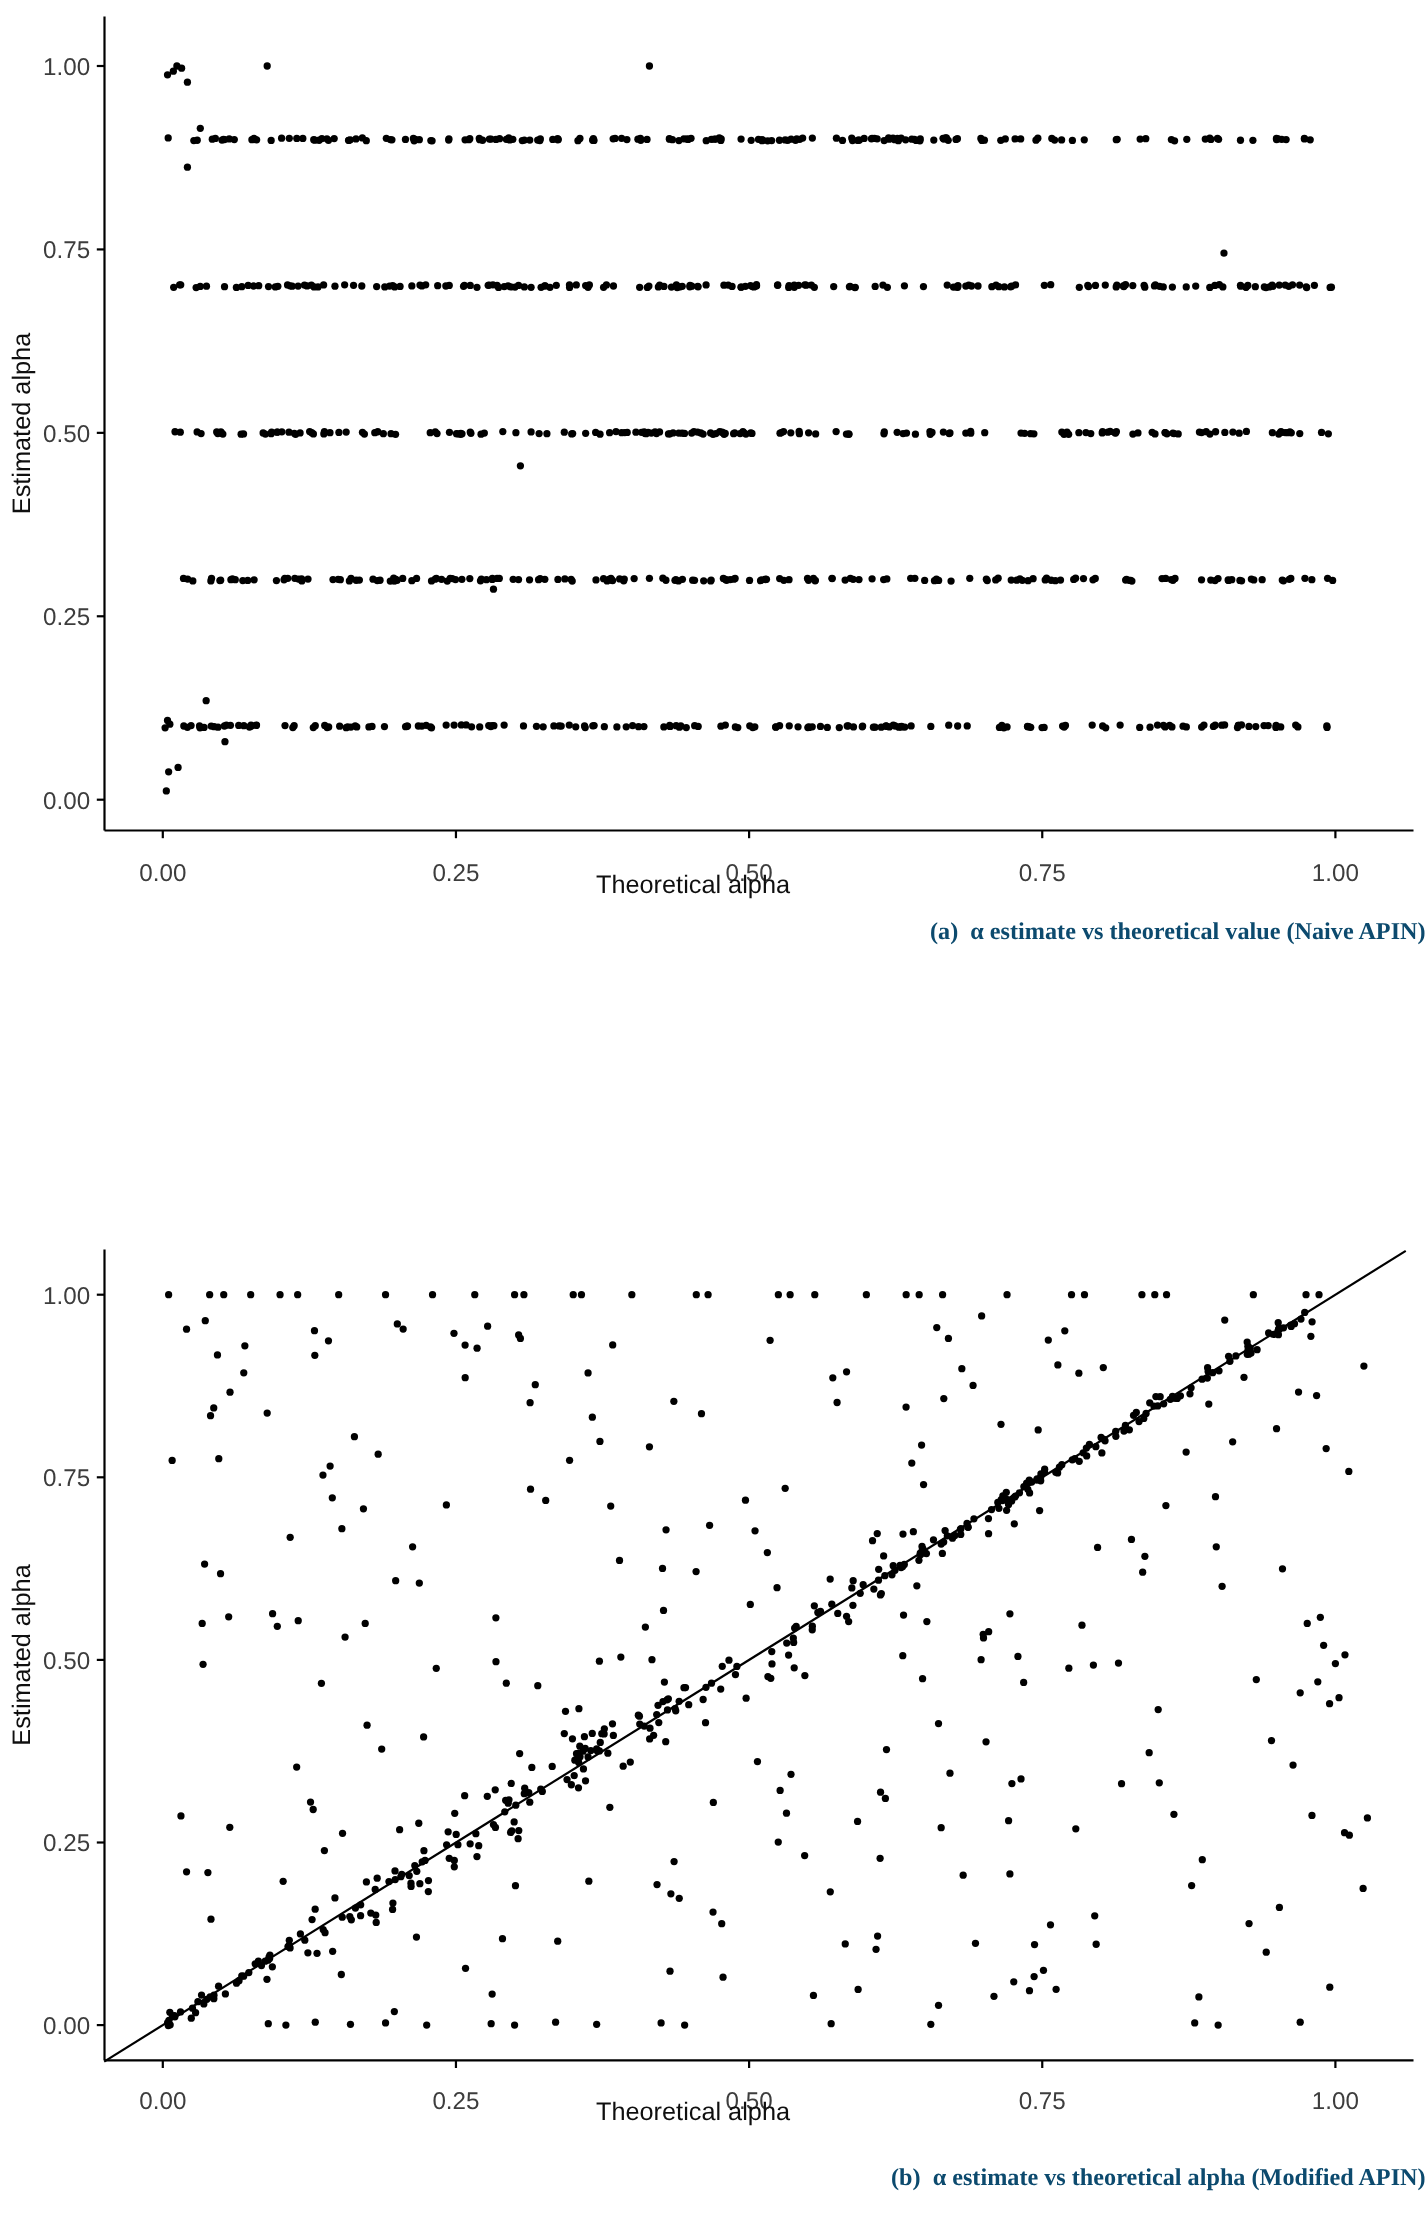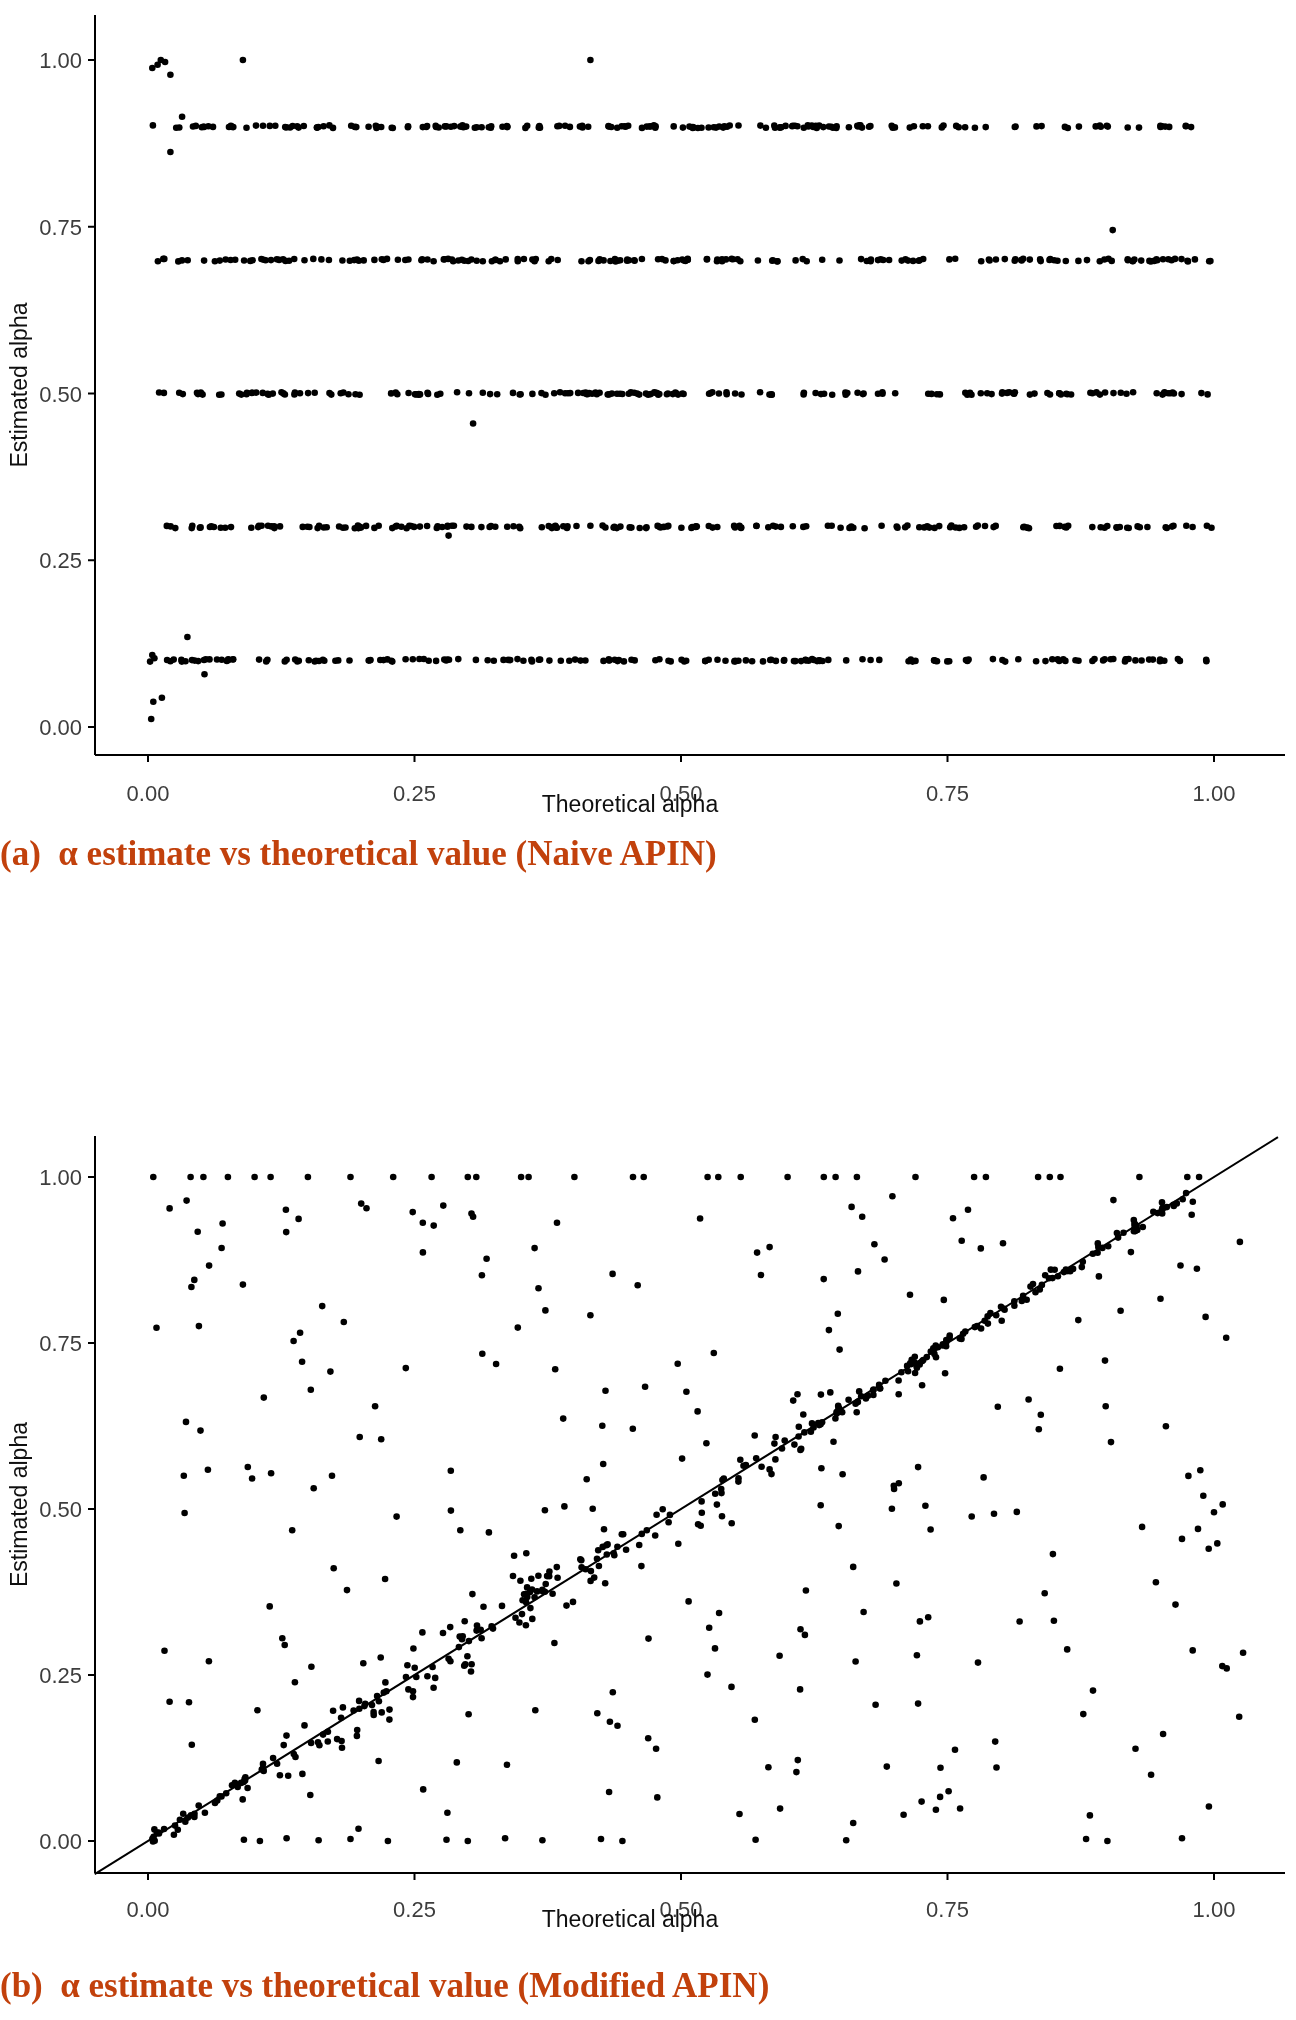--- a/index.html
+++ b/index.html
@@ -1,23 +1,23 @@
 <!DOCTYPE html>
 <html><head>
 <meta charset="utf-8">
 <style>
   html,body{margin:0;padding:0;background:#ffffff;}
   .page{position:relative;width:1296px;height:2020px;background:#ffffff;overflow:hidden;
         font-family:"Liberation Sans","DejaVu Sans",sans-serif;}
   .plot{position:absolute;left:0;display:block;}
   #svg-a{top:0;}
   #svg-b{top:905px;}
-  .caption{position:absolute;left:0;width:100%;text-align:left;
+  .caption{position:absolute;left:0;width:100%;text-align:right;
            font-family:"Liberation Serif","DejaVu Serif",serif;font-weight:700;
-           font-size:35px;color:#c2410c;white-space:pre;}
+           font-size:22px;color:#0c4a6e;white-space:pre;}
   #caption-a{top:834px;}
   #caption-b{top:1966px;}
   svg text{font-family:"Liberation Sans","DejaVu Sans",sans-serif;}
   .tick-label{font-size:22px;fill:#3d3d3d;}
   .axis-title{font-size:23px;fill:#0f0f0f;}
 </style>
 </head>
 <body>
 
 <div class="page">
@@ -1653,15 +1653,15 @@
         <circle cx="443.3" cy="300.6" r="3.3"></circle>
         <circle cx="473.1" cy="311.8" r="3.3"></circle>
         <circle cx="221.6" cy="343.0" r="3.3"></circle>
         <circle cx="242.9" cy="379.6" r="3.3"></circle>
         <circle cx="156.5" cy="422.7" r="3.3"></circle>
         <circle cx="851.6" cy="301.9" r="3.3"></circle>
         <circle cx="862.2" cy="311.8" r="3.3"></circle>
       </g>
     </svg>
 
-  <div id="caption-b" class="caption">(b)  α estimate vs theoretical value (Modified APIN)</div>
+  <div id="caption-b" class="caption">(b)  α estimate vs theoretical alpha (Modified APIN)</div>
 
 </div>
 
 </body></html>

